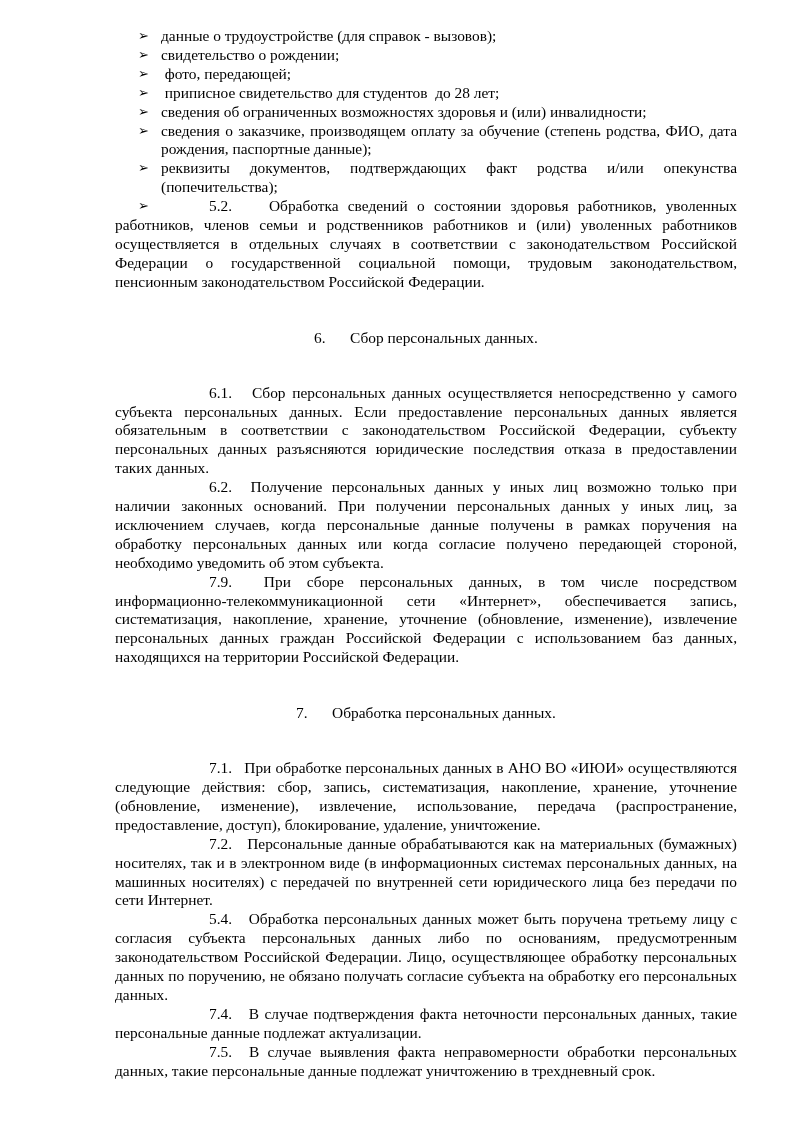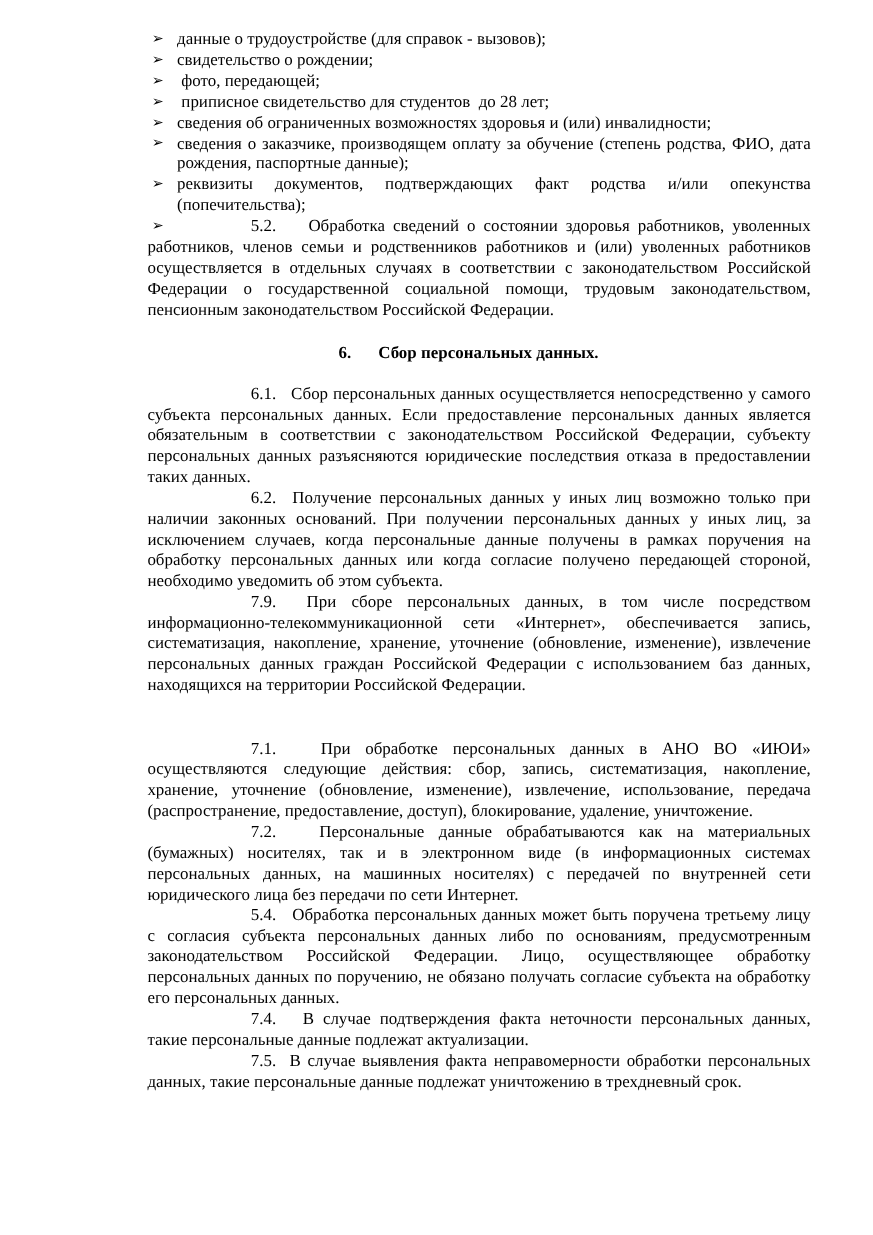--- a/index.html
+++ b/index.html
@@ -13,23 +13,23 @@
   .content { position: absolute; left: 115px; top: 27px; width: 622px; }
   .bullet-list { margin: 0; padding: 0; list-style: none; }
   .bullet-item { position: relative; padding-left: 46px; text-align: justify; text-align-last: left; }
   .bullet-item .bullet {
     position: absolute; left: 23px; top: 0; width: 14px; text-align: center;
     font-family: "DejaVu Sans", sans-serif; font-size: 13px;
   }
   .para { text-align: justify; margin: 0; }
   .para .num { display: inline-block; }
   .indent { text-indent: 47px; }
-  .para.last-left { text-align-last: left; margin-left: 19px; }
+  .para.last-left { text-align-last: left; }
   .heading {
-    font-weight: bold; text-align: center; margin: 0;
+    font-weight: normal; text-align: center; margin: 17px;
   }
   .heading .hnum { display: inline-block; width: 36px; text-align: left; }
   .gap-before-h { height: 20px; }
   .gap-after-h { height: 19px; }
 </style>
 </head>
 <body>
 
 <div class="page">
   <div class="content">
@@ -82,20 +82,23 @@
       <span class="num">6.1.</span>&nbsp;&nbsp;&nbsp;<span>Сбор персональных данных осуществляется непосредственно у самого субъекта персональных данных. Если предоставление персональных данных является обязательным в соответствии с законодательством Российской Федерации, субъекту персональных данных разъясняются юридические последствия отказа в предоставлении таких данных.</span>
     </p>
     <p class="para indent last-left">
       <span class="num">6.2.</span>&nbsp;&nbsp;<span>Получение персональных данных у иных лиц возможно только при наличии законных оснований. При получении персональных данных у иных лиц, за исключением случаев, когда персональные данные получены в рамках поручения на обработку персональных данных или когда согласие получено передающей стороной, необходимо уведомить об этом субъекта.</span>
     </p>
     <p class="para indent last-left">
       <span class="num">7.9.</span>&nbsp;&nbsp;<span>При сборе персональных данных, в том числе посредством информационно-телекоммуникационной сети «Интернет», обеспечивается запись, систематизация, накопление, хранение, уточнение (обновление, изменение), извлечение персональных данных граждан Российской Федерации с использованием баз данных, находящихся на территории Российской Федерации.</span>
     </p>
 
     <div class="gap-before-h"></div>
+    <p class="heading">
+      <span class="hnum">7.</span><span>Обработка персональных данных.</span>
+    </p>
     <div class="gap-after-h"></div>
 
     <p class="para indent last-left">
       <span class="num">7.1.</span>&nbsp;&nbsp;&nbsp;<span>При обработке персональных данных в АНО ВО «ИЮИ» осуществляются следующие действия: сбор, запись, систематизация, накопление, хранение, уточнение (обновление, изменение), извлечение, использование, передача (распространение, предоставление, доступ), блокирование, удаление, уничтожение.</span>
     </p>
     <p class="para indent last-left">
       <span class="num">7.2.</span>&nbsp;&nbsp;&nbsp;<span>Персональные данные обрабатываются как на материальных (бумажных) носителях, так и в электронном виде (в информационных системах персональных данных, на машинных носителях) с передачей по внутренней сети юридического лица без передачи по сети Интернет.</span>
     </p>
     <p class="para indent last-left">
       <span class="num">5.4.</span>&nbsp;&nbsp;&nbsp;<span>Обработка персональных данных может быть поручена третьему лицу с согласия субъекта персональных данных либо по основаниям, предусмотренным законодательством Российской Федерации. Лицо, осуществляющее обработку персональных данных по поручению, не обязано получать согласие субъекта на обработку его персональных данных.</span>

